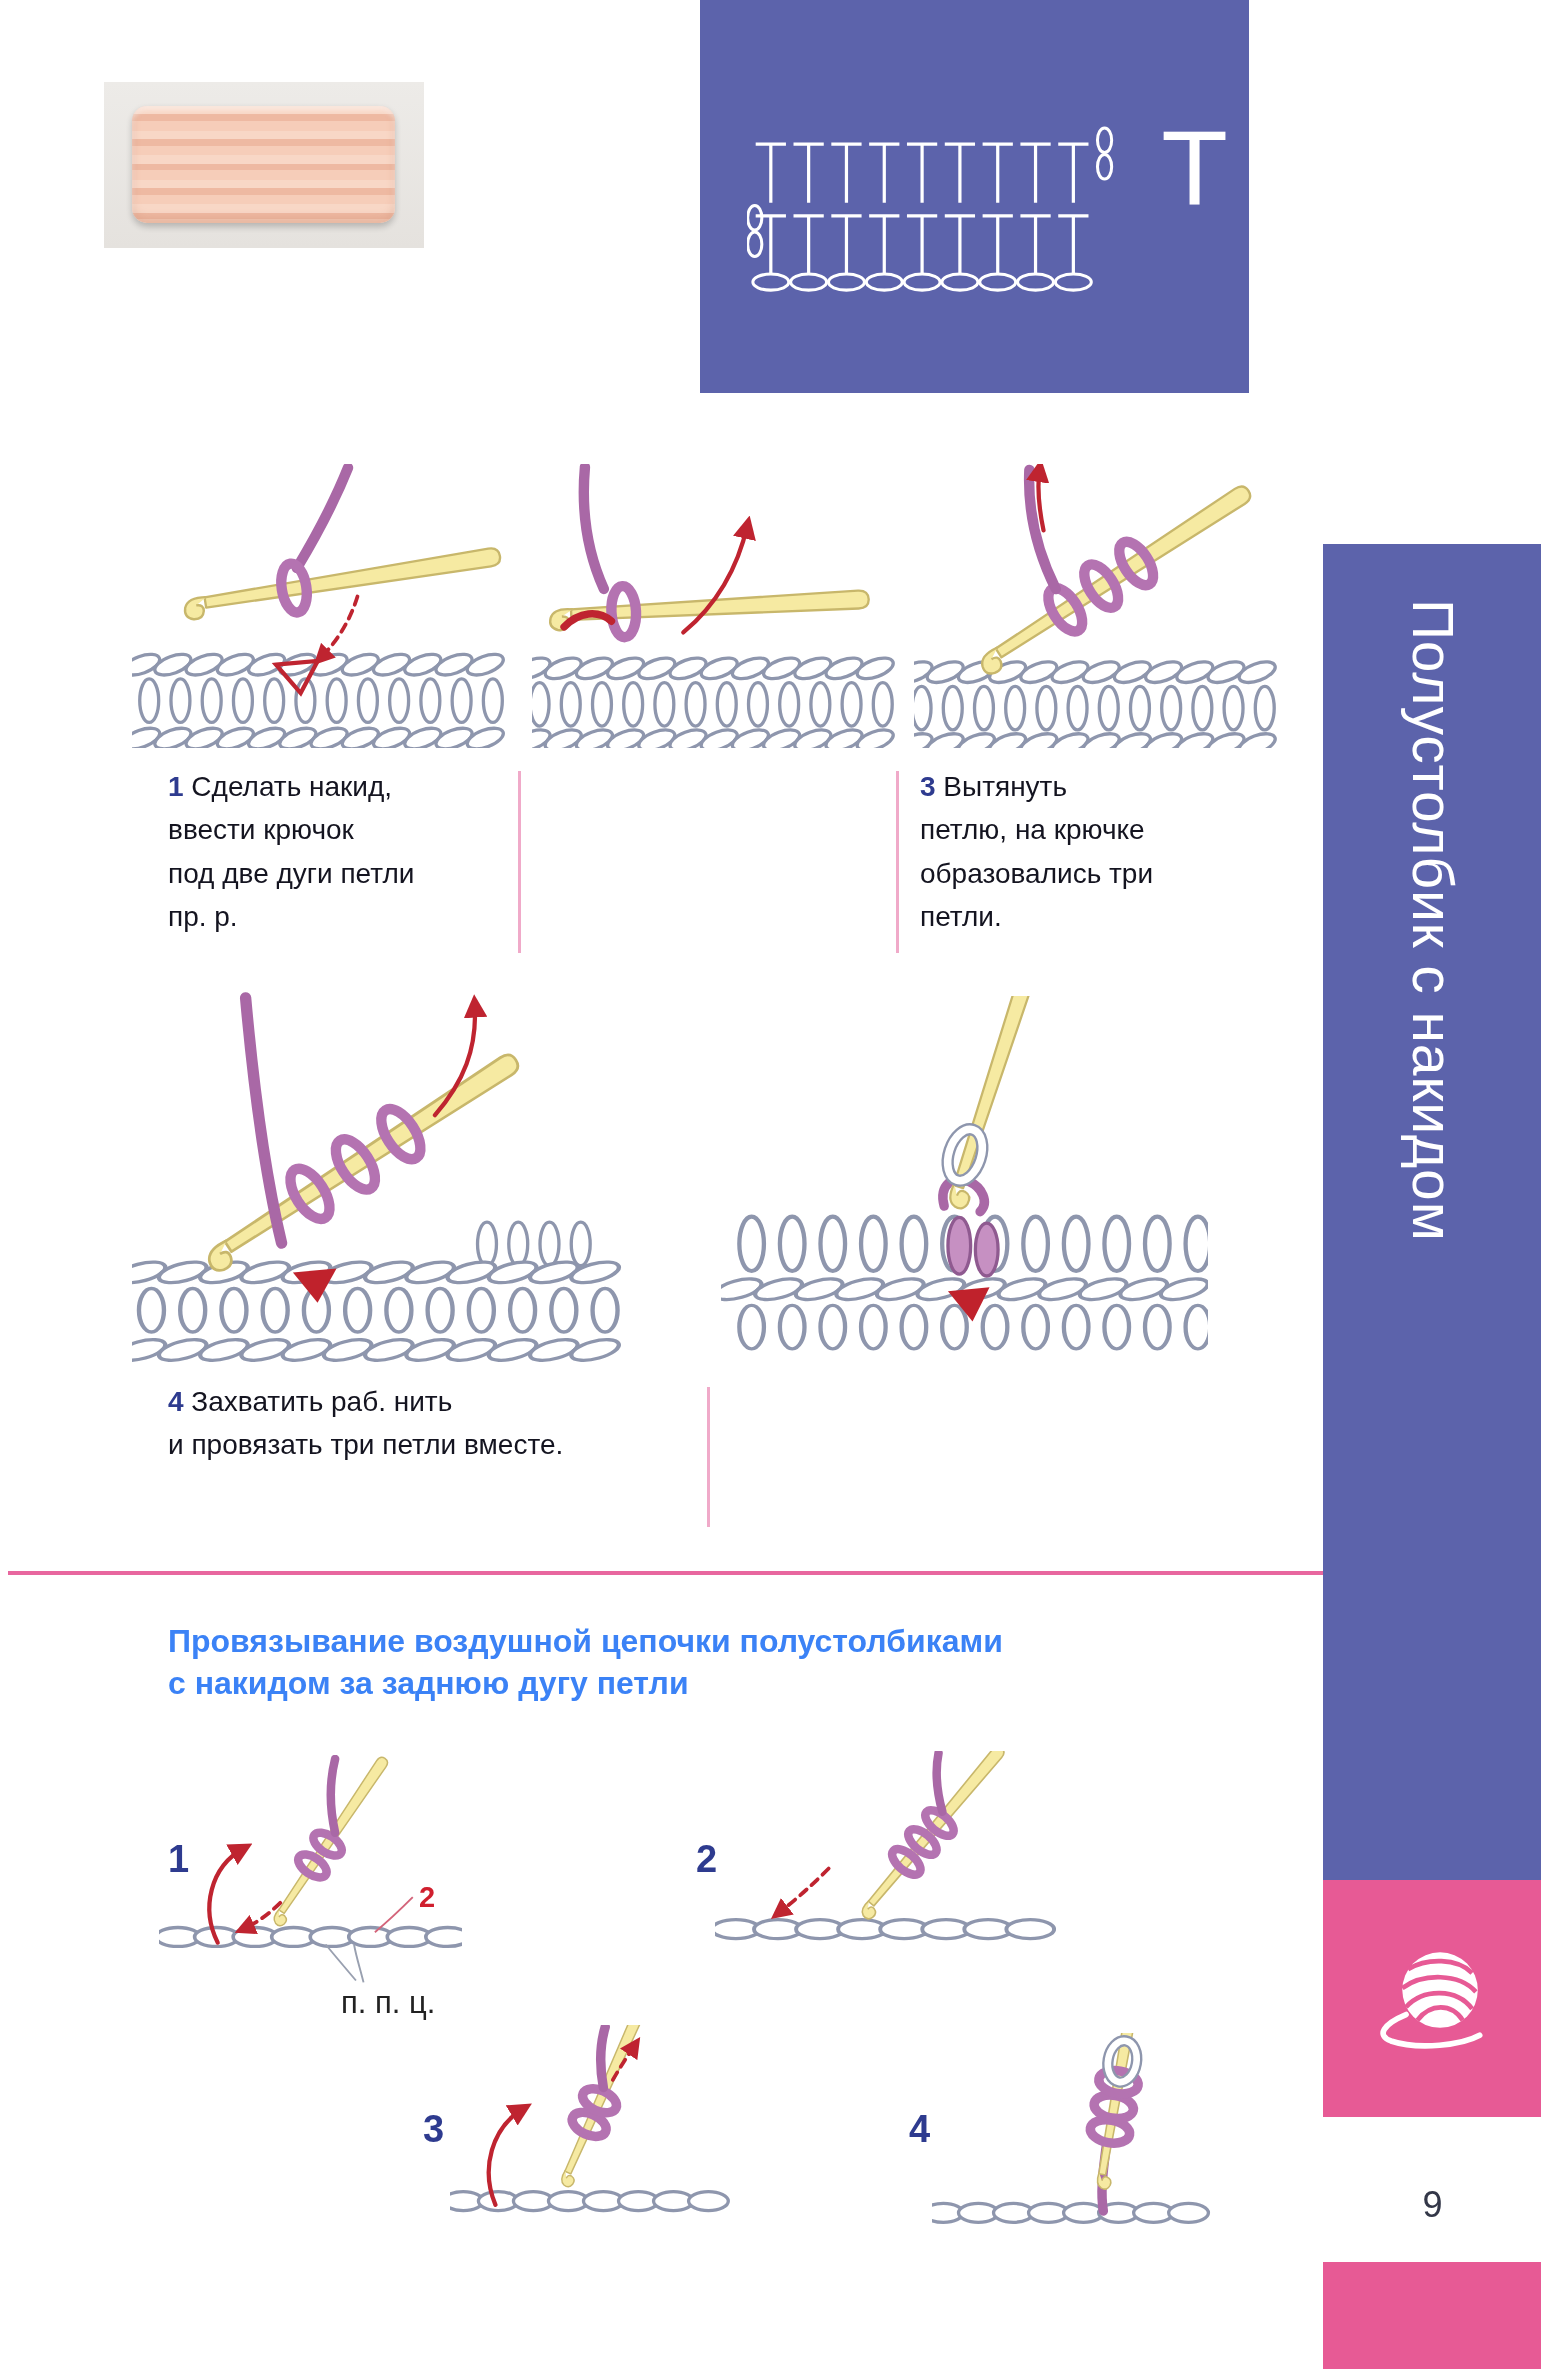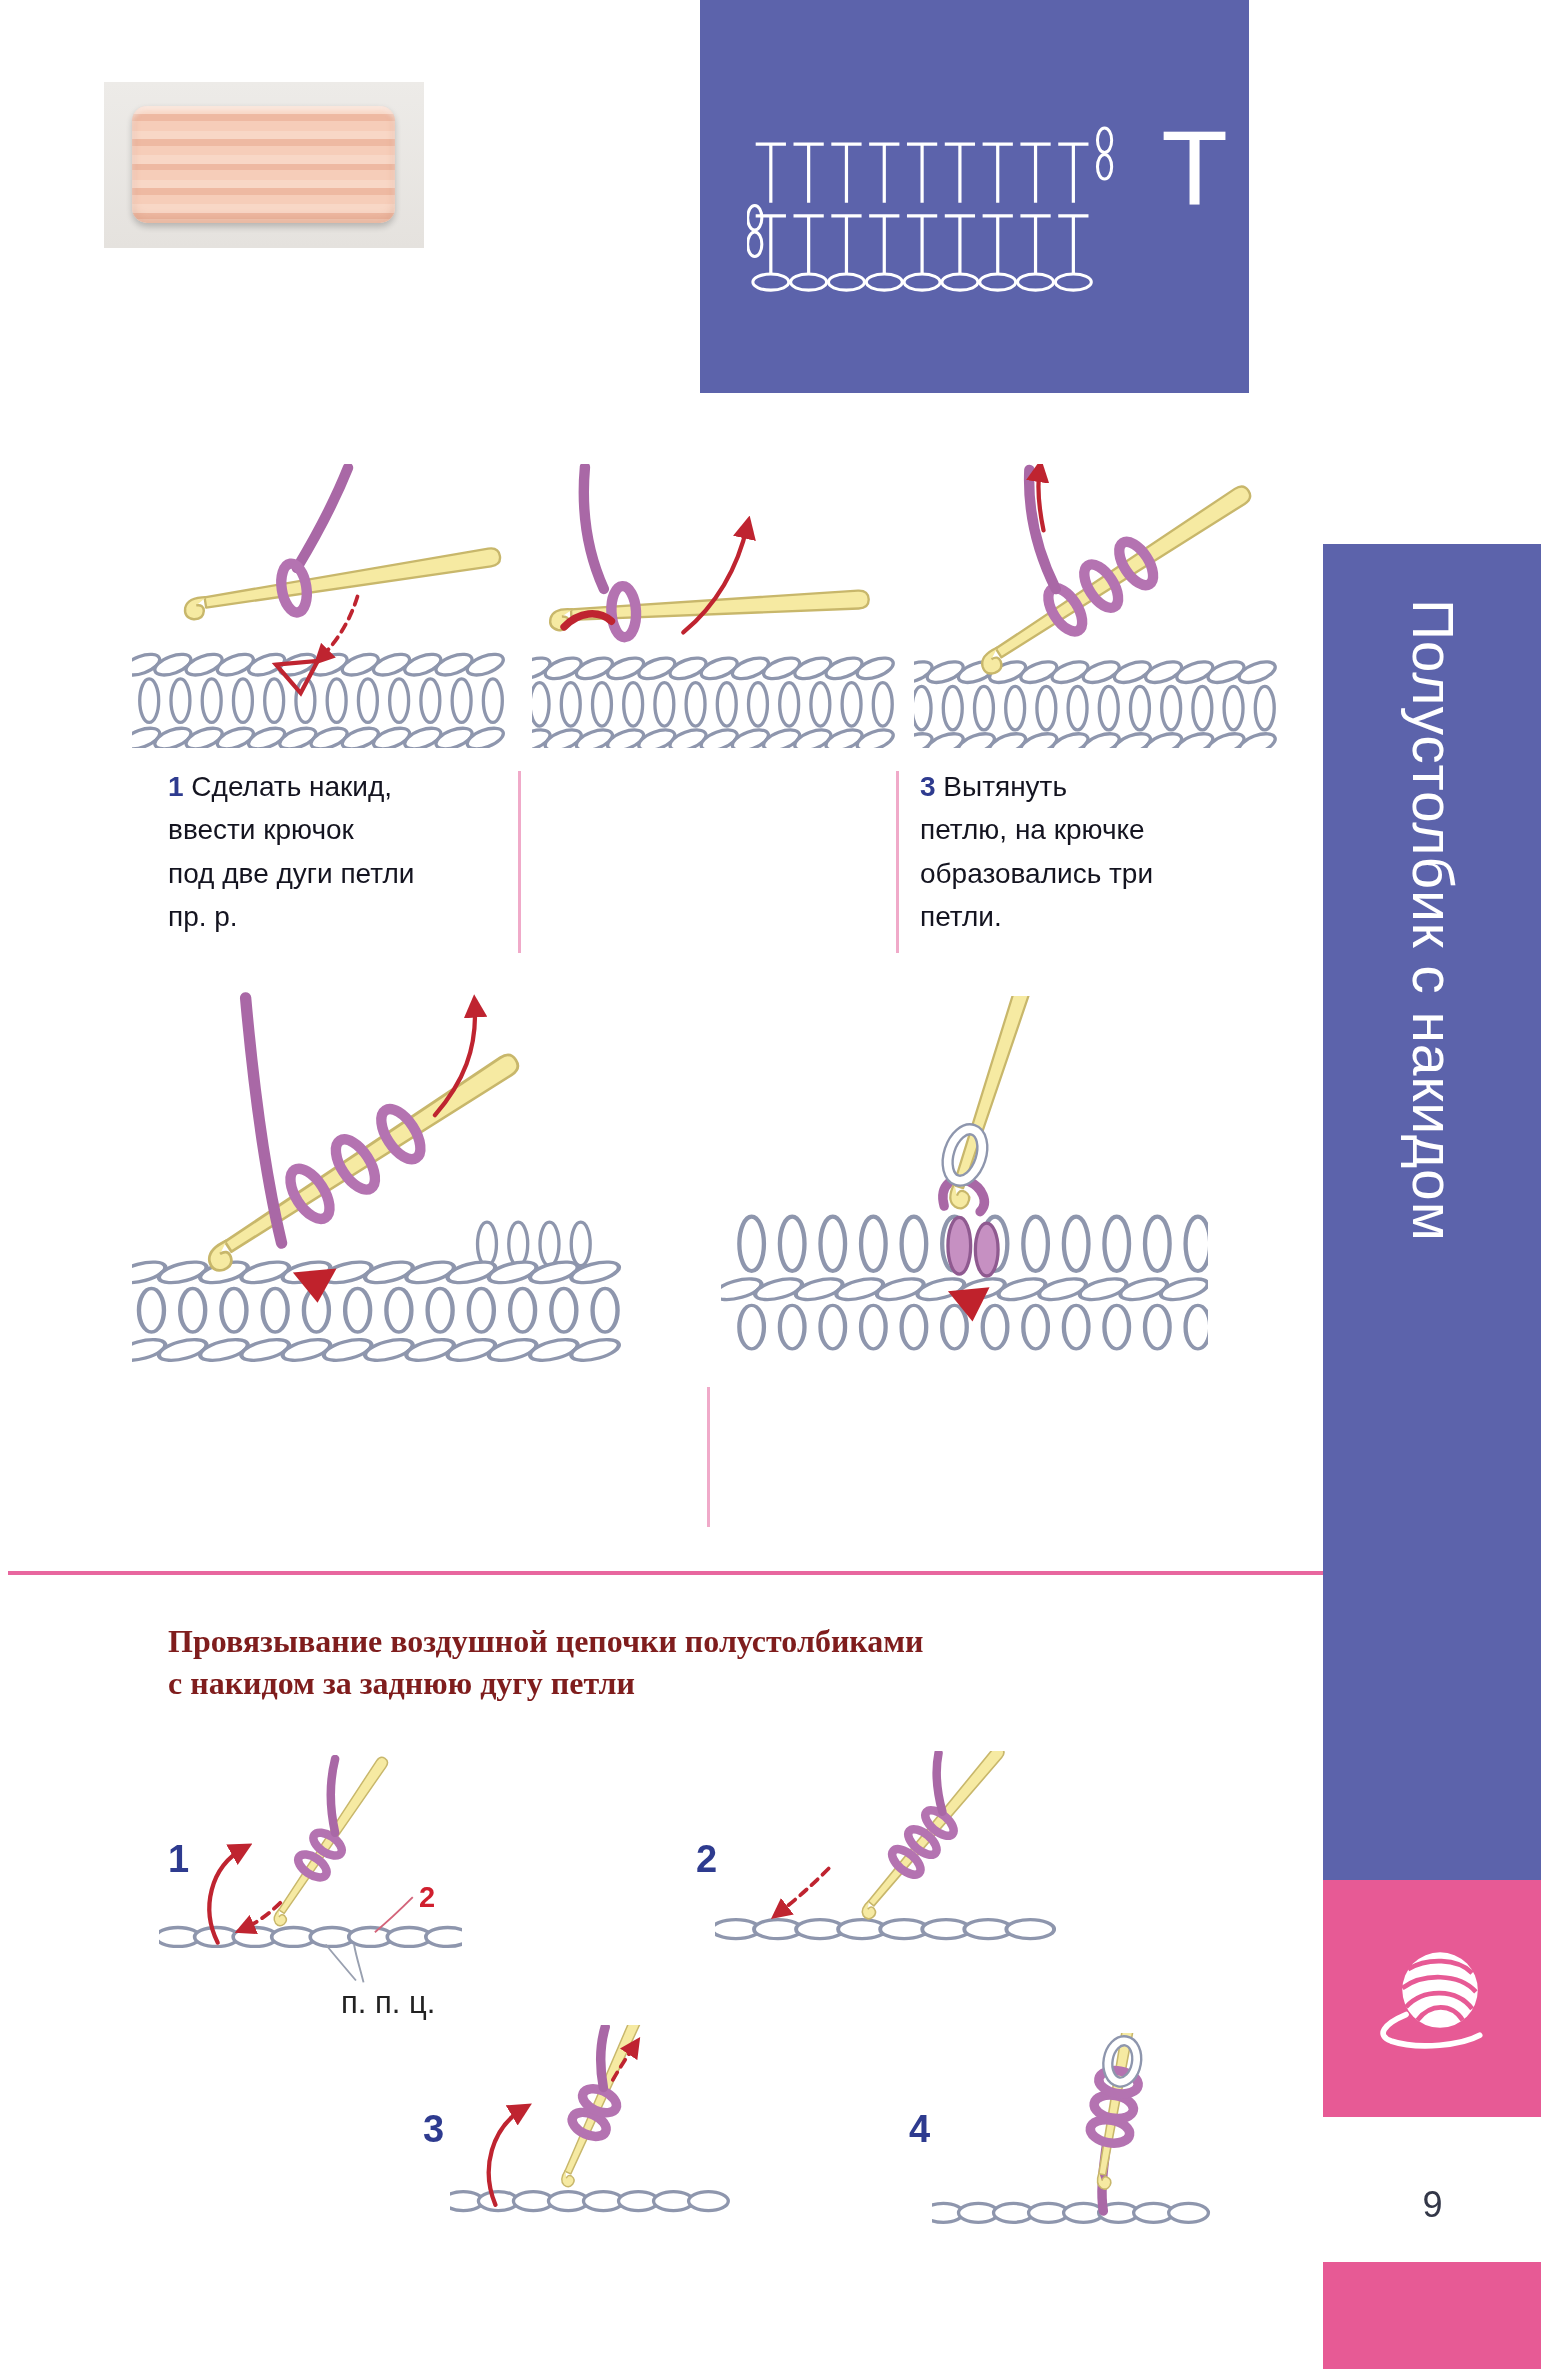--- a/index.html
+++ b/index.html
@@ -27,21 +27,21 @@
   .pagenum { position:absolute; left:1323px; top:2184px; width:219px; text-align:center;
              font-size:36px; color:#333748; }
   .sidepink2 { position:absolute; left:1323px; top:2262px; width:219px; height:108px; background:#e75a95; }
 
   
   .cap { position:absolute; font-size:28px; line-height:1.55; color:#141420; white-space:pre-line; }
   .cap .n { color:#2e3b8f; font-weight:bold; }
   .vline { position:absolute; width:2.8px; background:#f0aac9; }
   .hr { position:absolute; left:7.6px; top:1571px; width:1315px; height:3.8px; background:#e8679f; }
   .s2head { position:absolute; left:168px; top:1620px; width:909px; font-size:32px; font-weight:bold;
-            color:#7f1d1d; line-height:1.32; white-space:pre-line;font-family:Liberation Serif, serif; }
+            color:#3b82f6; line-height:1.32; white-space:pre-line; }
   .bignum { position:absolute; font-size:38px; font-weight:bold; color:#2e3b8f; }
   .redlbl { position:absolute; left:419px; top:1881px; font-size:29px; font-weight:bold; color:#d01f2e; }
   .ppc { position:absolute; left:341px; top:1985px; font-size:31px; color:#222; }
 
   .ill { position:absolute; }
   .yarn { fill:none; stroke:#a968a6; stroke-width:11; stroke-linecap:round; }
   .yarnloop { fill:none; stroke:#b473b1; stroke-width:11; }
   .yarnloop-s { fill:none; stroke:#b473b1; stroke-width:9; }
   .red { fill:none; stroke:#bf2430; stroke-width:4.5; stroke-linecap:round; }
   .reddash { fill:none; stroke:#bf2430; stroke-width:4; stroke-linecap:round; stroke-dasharray:9 7; }
@@ -267,20 +267,22 @@
     </g>
     <path d="M240 312 L284 308 L266 344 Z" fill="#c0222c"></path>
     <ellipse cx="252" cy="264" rx="12" ry="30" fill="#c690c2" stroke="#8f5a90" stroke-width="3.5"></ellipse>
     <ellipse cx="281" cy="268" rx="12" ry="28" fill="#c690c2" stroke="#8f5a90" stroke-width="3.5"></ellipse>
     <path class="yarn" d="M236 222 C230 200 246 188 262 196 C276 202 284 218 274 228" style="stroke-width:10"></path>
     <use href="#hookshape" transform="translate(234 222) rotate(-72) scale(0.95)"></use>
     <ellipse cx="258" cy="168" rx="17" ry="28" fill="none" stroke="#8e96ad" stroke-width="13" transform="rotate(18 258 168)"></ellipse>
     <ellipse cx="258" cy="168" rx="17" ry="28" fill="none" stroke="#ffffff" stroke-width="8" transform="rotate(18 258 168)"></ellipse>
   </svg>
 
+  <p class="cap" style="left:168px;top:1380px;width:454px"><b class="n">4</b> <span>Захватить раб. нить
+и провязать три петли вместе.</span></p>
   <div class="vline" style="left:707px;top:1387px;height:140px"></div>
 
   <div class="hr"></div>
   <h2 class="s2head">Провязывание воздушной цепочки полустолбиками
 с накидом за заднюю дугу петли</h2>
 
   <div class="bignum" style="left:168px;top:1838px">1</div>
   <svg class="ill" style="left:159px;top:1755px" width="303" height="237" viewBox="0 0 320 250">
     <g transform="translate(20 192) scale(1.1 1)">
         <use href="#chrow"></use>

